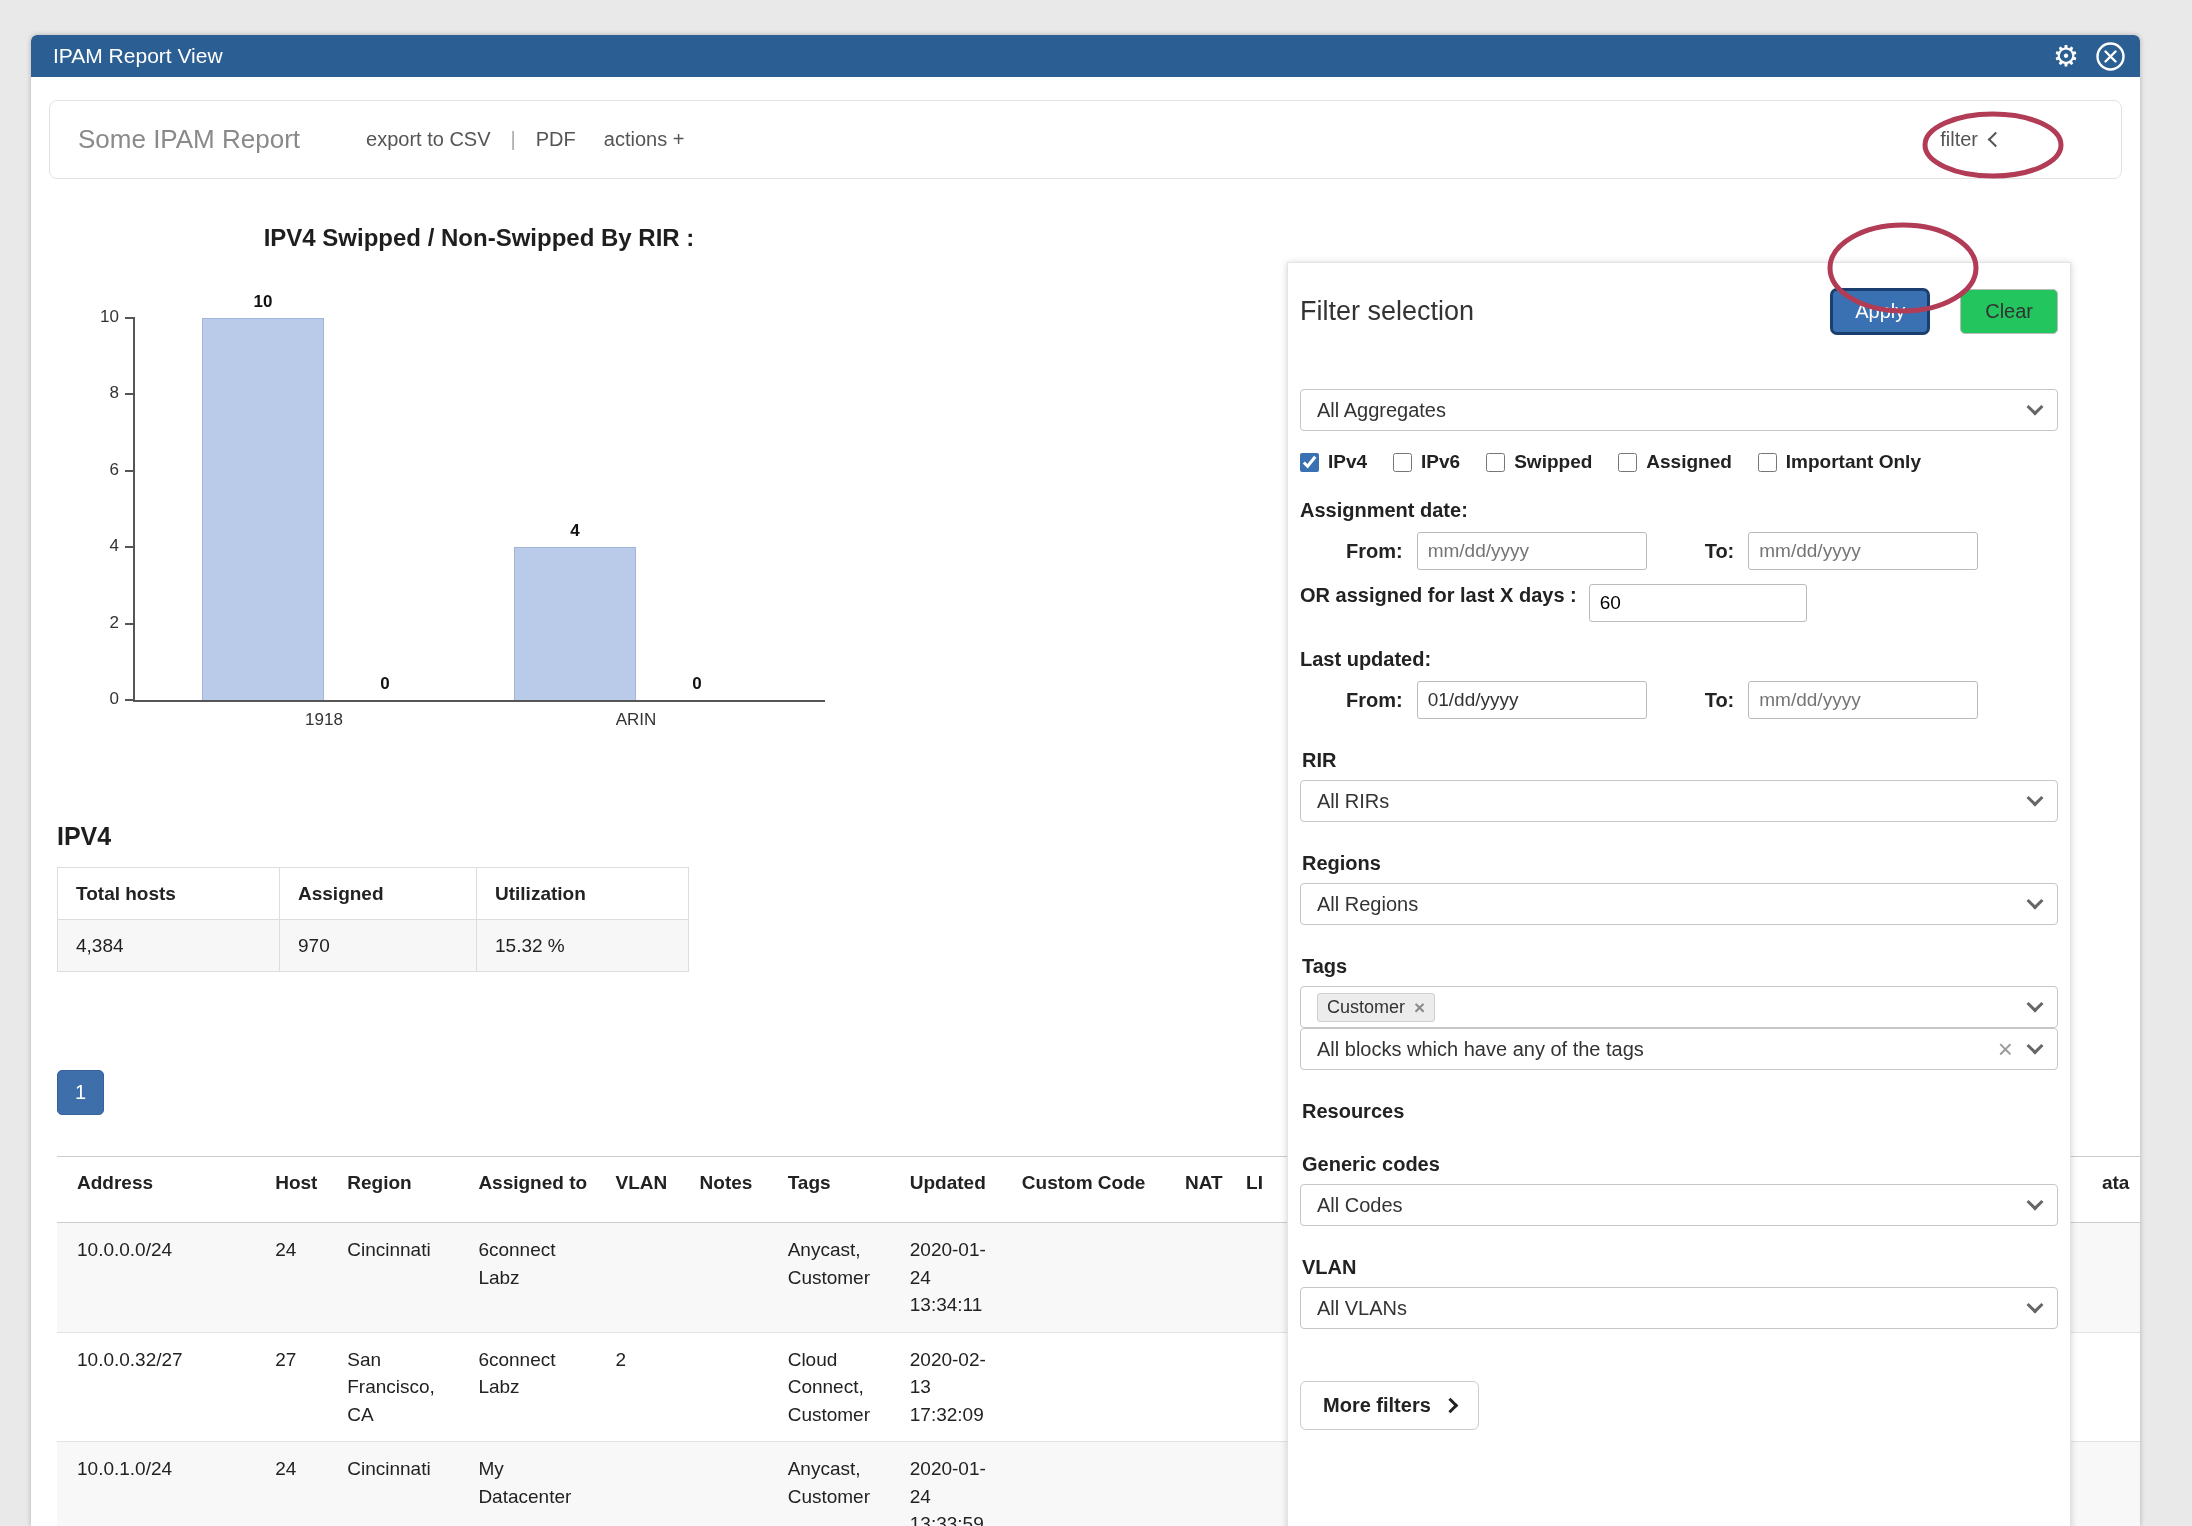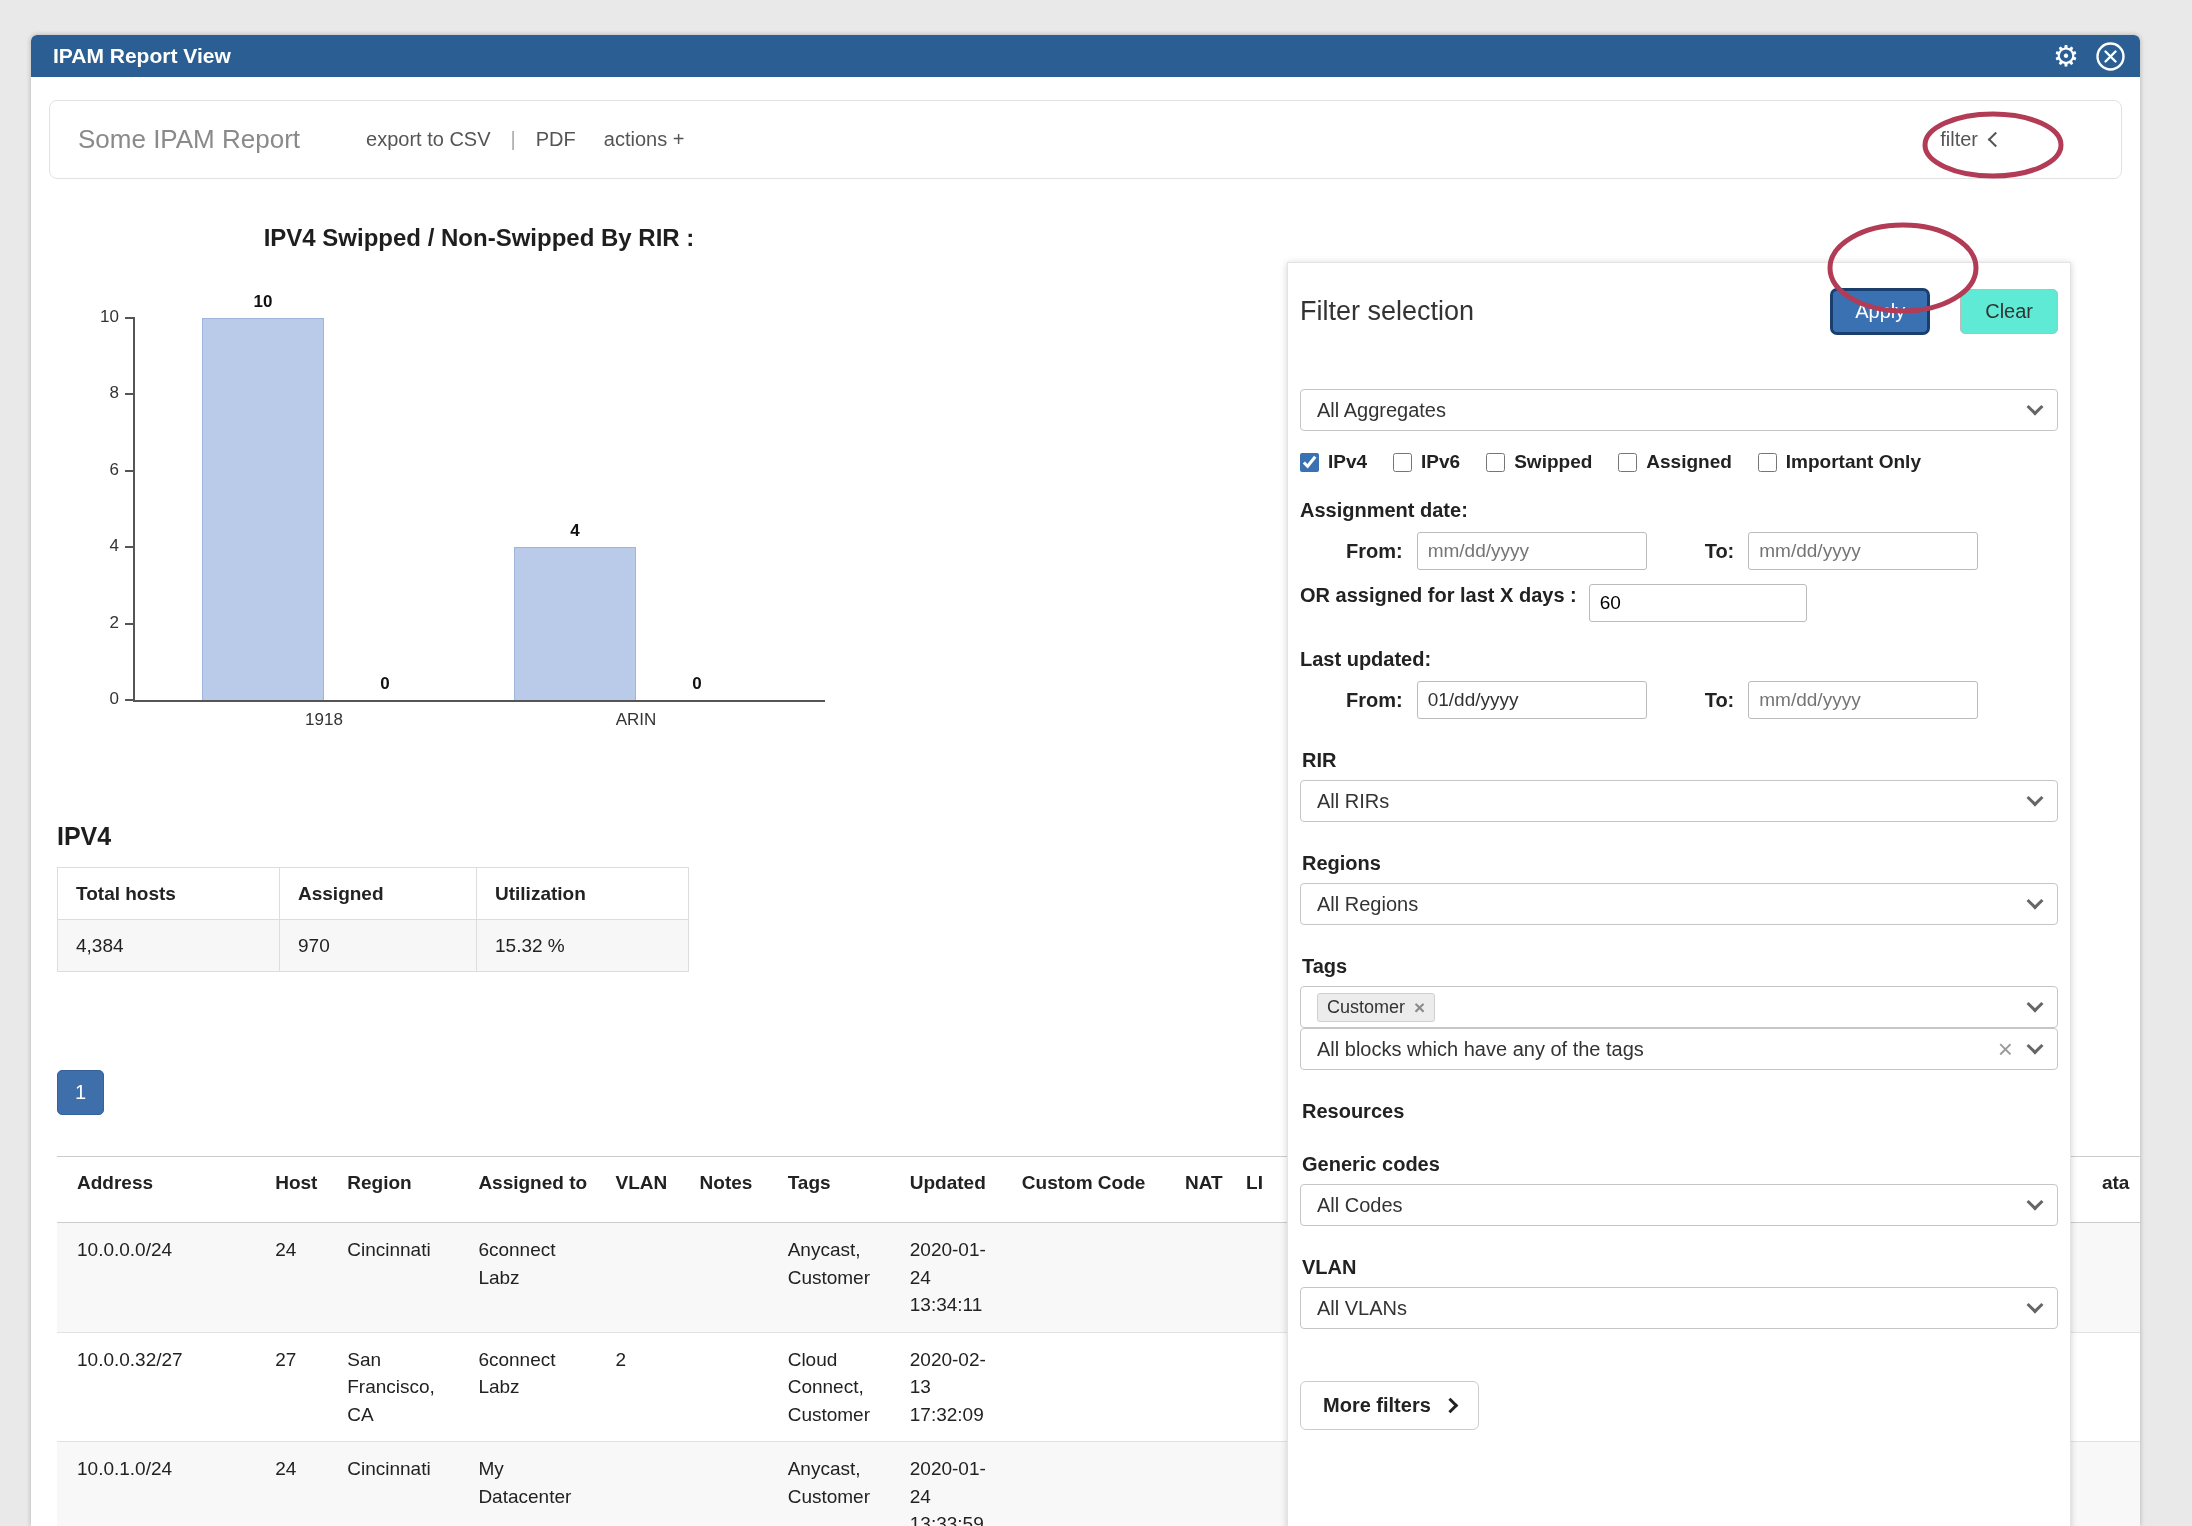--- a/index.html
+++ b/index.html
@@ -5,21 +5,21 @@
   *{box-sizing:border-box;margin:0;padding:0}
   html,body{width:2192px;height:1526px;overflow:hidden;background:#e9e9e9;
     font-family:"Liberation Sans","DejaVu Sans",sans-serif;color:#222;}
 
   .card{position:absolute;left:31px;top:35px;width:2109px;height:1491px;background:#fff;
     border-radius:6px 6px 0 0;box-shadow:0 0 5px rgba(0,0,0,.25);overflow:hidden;}
 
   
   .titlebar{height:42px;background:#2b5f93;border-radius:5px 5px 0 0;display:flex;
     align-items:center;padding:0 14px 0 22px;color:#fff;}
-  .titlebar-title{font-size:21px;font-weight:bold;}
+  .titlebar-title{font-size:21px;}
   .titlebar-icons{margin-left:auto;display:flex;align-items:center;gap:16px;}
   .gear{font-family:"DejaVu Sans",sans-serif;font-size:29px;line-height:1;cursor:pointer;}
   .closeicon{display:block;cursor:pointer;}
 
   
   .toolbar{margin:23px 18px 0;height:79px;border:1px solid #e2e2e2;border-radius:8px;
     display:flex;align-items:center;padding:0 28px;background:#fff;}
   .report-title{font-size:26px;color:#8a8a8a;margin-right:52px;}
   .toolbar-link{font-size:20px;color:#555;margin:0 14px;cursor:pointer;}
   .sep{color:#aaa;font-size:20px;margin:0 6px;}
@@ -64,21 +64,21 @@
     line-height:1.45;border-bottom:1px solid #e2e2e2;}
   .records-table tbody tr:nth-child(odd){background:#f8f8f8;}
 
   
   .filter-panel{position:absolute;top:38px;right:69px;width:784px;height:1309px;background:#fff;
     border:1px solid #e3e3e3;box-shadow:0 1px 7px rgba(0,0,0,.18);padding:0 12px;z-index:5;}
   .fheader{margin-top:25px;display:flex;align-items:center;}
   .fheading{font-size:27px;font-weight:400;color:#333;}
   .btn-apply{margin-left:auto;padding:9px 22px;background:#3a71b2;color:#fff;font-size:20px;
     border:3px solid #1a3e6e;border-radius:7px;cursor:pointer;}
-  .btn-clear{margin-left:30px;padding:10px 24px;background:#5eead4;color:#333;font-size:20px;
+  .btn-clear{margin-left:30px;padding:10px 24px;background:#22c55e;color:#333;font-size:20px;
     border:1px solid #bbb;border-radius:5px;cursor:pointer;}
   .dropdown{height:42px;border:1px solid #c6c6c6;border-radius:4px;display:flex;
     align-items:center;padding:0 16px;font-size:20px;color:#333;background:#fff;cursor:pointer;}
   .chev-down{width:12px;height:12px;border-right:3px solid #666;border-bottom:3px solid #666;
     transform:rotate(45deg);margin-top:-7px;margin-left:auto;flex:none;}
   .agg{margin-top:54px;}
   .check-row{margin-top:20px;display:flex;align-items:center;gap:26px;}
   .fcheck{display:flex;align-items:center;gap:9px;font-size:19px;font-weight:bold;cursor:pointer;}
   .fcheck input{width:19px;height:19px;accent-color:#3a71b2;}
   .section-label{margin-top:26px;font-size:20px;font-weight:bold;}

